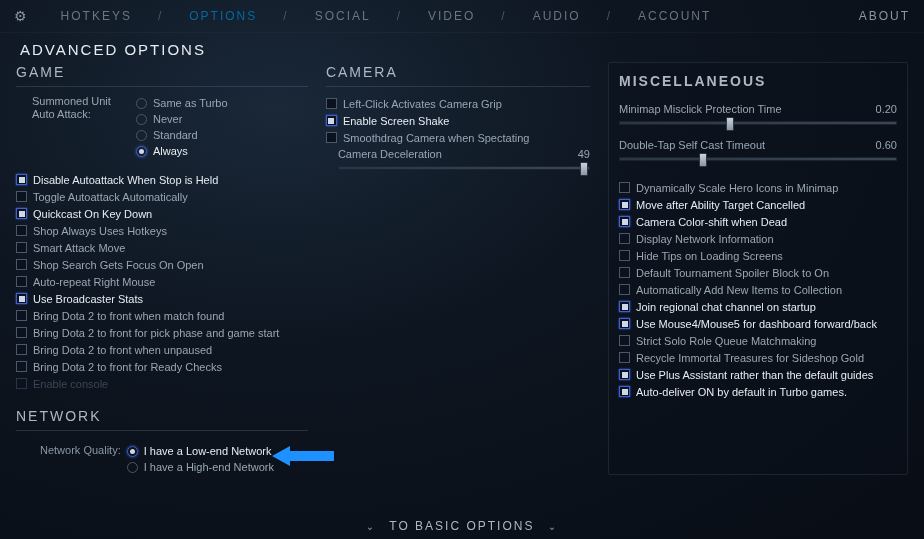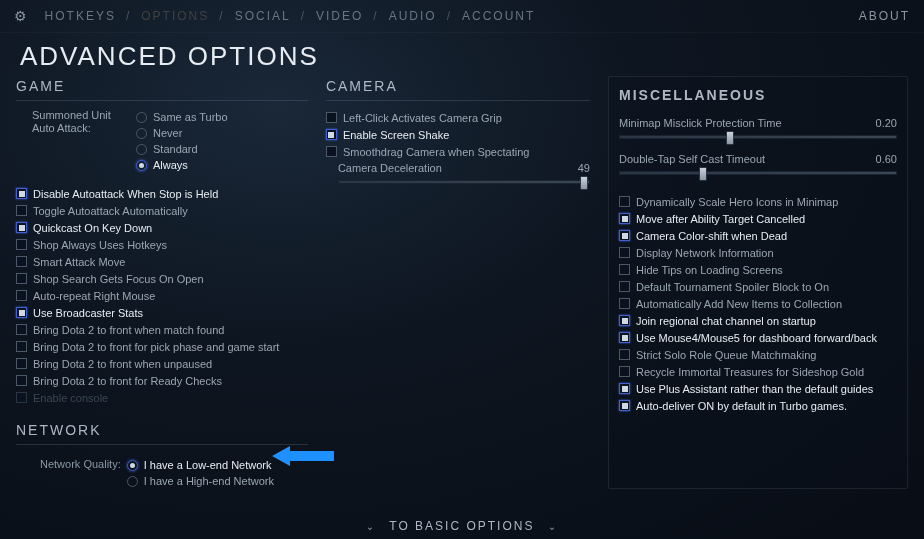--- a/index.html
+++ b/index.html
@@ -20,27 +20,27 @@
     font-size: 12px;
     letter-spacing: 2px;
     color: #6a7582;
     border-bottom: 1px solid rgba(255,255,255,0.03);
   }
   .topbar .gear {
     margin-right: 12px;
     font-size: 14px;
     color: #8a96a4;
   }
-  .topbar .tab { margin: 0 4px; cursor: pointer; text-align: right; }
-  .topbar .tab.active { color: #404040; }
+  .topbar .tab { margin: 0 20px; cursor: pointer; text-align: right; }
+  .topbar .tab.active { color: #0369a1; }
   .topbar .sep { margin: 0 6px; color: #4a5562; }
   .topbar .about { margin-left: auto; color: #8a96a4; cursor:pointer;}
   .title {
     padding: 8px 20px 4px 20px;
-    font-size: 26px;
+    font-size: 15px;
     letter-spacing: 2px;
     color: #e6ecf2;
     font-weight: 300;
   }
   .columns {
     display: flex;
     padding: 0 16px;
     gap: 18px;
   }
   .col { flex: 1; min-width: 0; }

